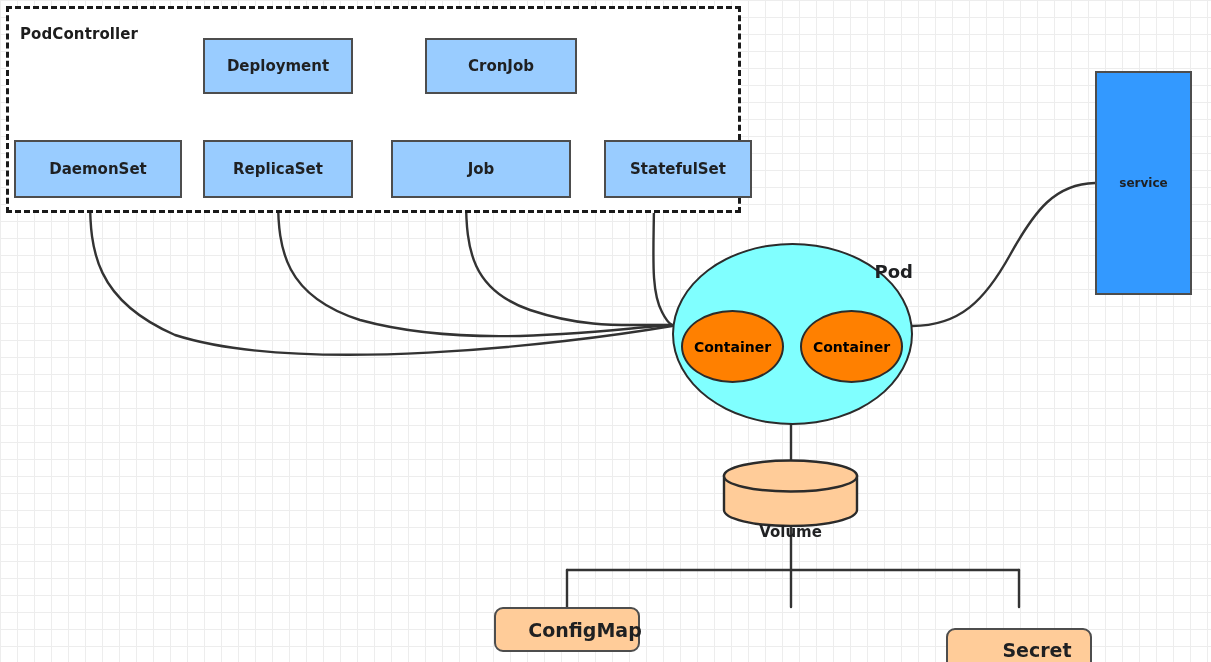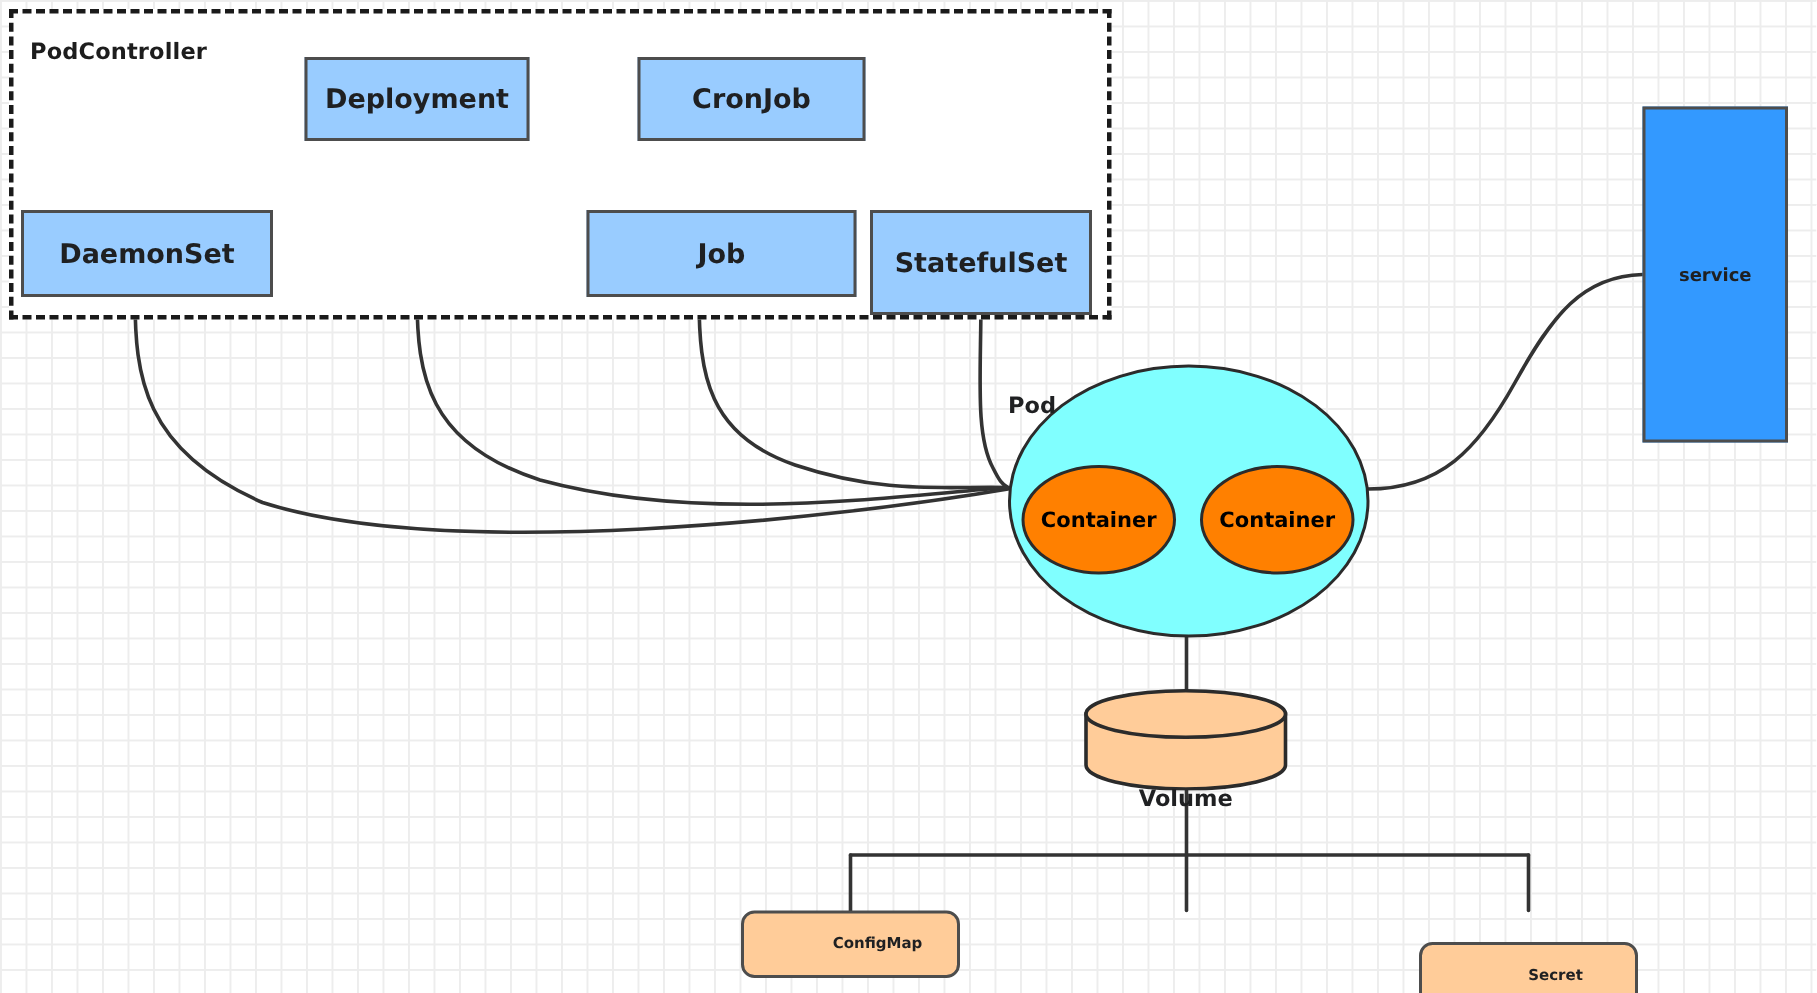--- a/index.html
+++ b/index.html
@@ -50,58 +50,58 @@
     white-space: nowrap;
   }
 
   
   .node {
     position: absolute;
     box-sizing: border-box;
     display: flex;
     align-items: center;
     justify-content: center;
-    font-size: 18px;
+    font-size: 15px;
     font-weight: bold;
     color: #1f2022;
     text-align: center;
     white-space: nowrap;
   }
   .ctrl {
     background: #99CCFF;
     border: 2px solid #4d4d4d;
   }
   .service-node {
     background: #3399FF;
     border: 2px solid #4d4d4d;
     font-size: 12px;
   }
   .storage {
     background: #FFCC99;
     border: 2px solid #4d4d4d;
     border-radius: 9px;
-    font-size: 10px;
+    font-size: 19px;
     padding-left: 36px;
   }
 
   
   .pod-ellipse {
     position: absolute;
     background: #80FFFF;
     border: 2px solid #2b2b2b;
     border-radius: 50%;
     box-sizing: border-box;
   }
   .pod-label {
     position: absolute;
-    font-size: 15px;
+    font-size: 18px;
     font-weight: bold;
     color: #1f2022;
     white-space: nowrap;
-    text-align: left;
+    text-align: right;
   }
   .container-ellipse {
     position: absolute;
     background: #FF8000;
     border: 2px solid #2b2b2b;
     border-radius: 50%;
     box-sizing: border-box;
     display: flex;
     align-items: center;
     justify-content: center;
@@ -160,24 +160,25 @@
 
   <div class="group-box" style="left:6px; top:6px; width:735px; height:207px;"></div>
   <div class="group-label" style="left:20px; top:25px;">PodController</div>
 
   <div class="node ctrl" style="left:203px; top:38px; width:150px; height:56px;">Deployment</div>
 
   <div class="node ctrl" style="left:391px; top:38px; width:152px; height:56px;margin-left:34px;">CronJob</div>
 
   <div class="node ctrl" style="left:14px; top:140px; width:168px; height:58px;">DaemonSet</div>
 
+  <div class="node ctrl" style="left:203px; top:140px; width:150px; height:58px;">ReplicaSet</div>
 
   <div class="node ctrl" style="left:391px; top:140px; width:180px; height:58px;text-align:center;">Job</div>
 
-  <div class="node ctrl" style="left:580px; top:140px; width:148px; height:70px;">StatefulSet</div>
+  <div class="node ctrl" style="left:604px; top:140px; width:148px; height:58px;">StatefulSet</div>
 
   <div class="node service-node" style="left:1095px; top:71px; width:97px; height:224px;">service</div>
 
   <div class="pod-ellipse" style="left:672px; top:243px; width:241px; height:182px;"></div>
   <div class="pod-label" style="left:672px; top:261px; width:241px;">Pod</div>
 
   <div class="container-ellipse" style="left:681px; top:310px; width:103px; height:73px;">Container</div>
 
   <div class="container-ellipse" style="left:800px; top:310px; width:103px; height:73px;">Container</div>
 

